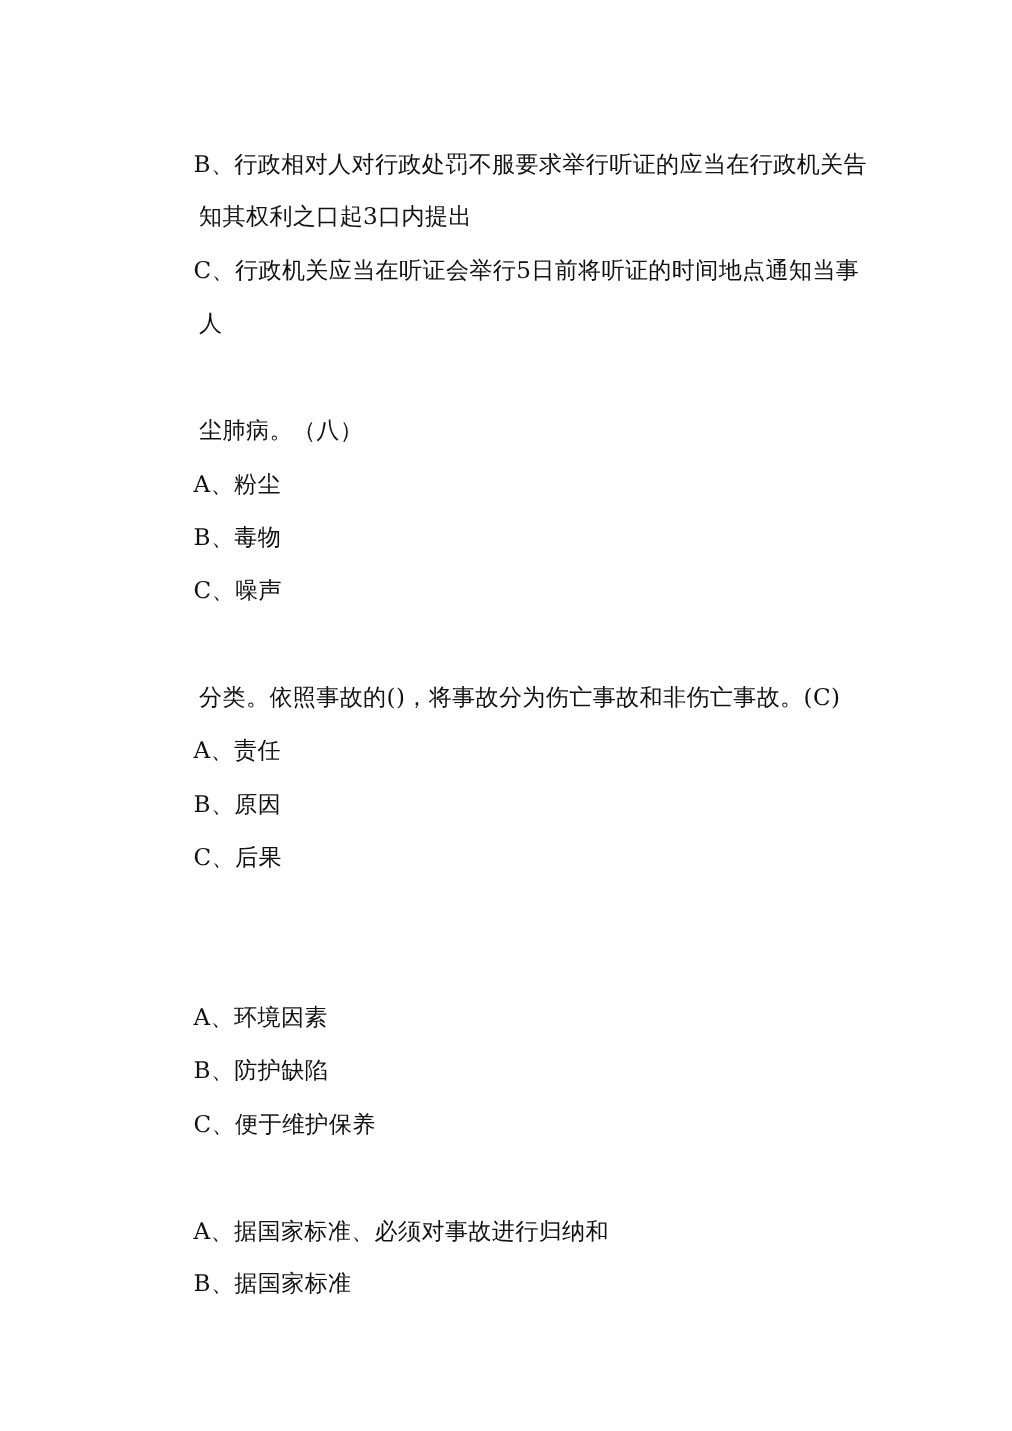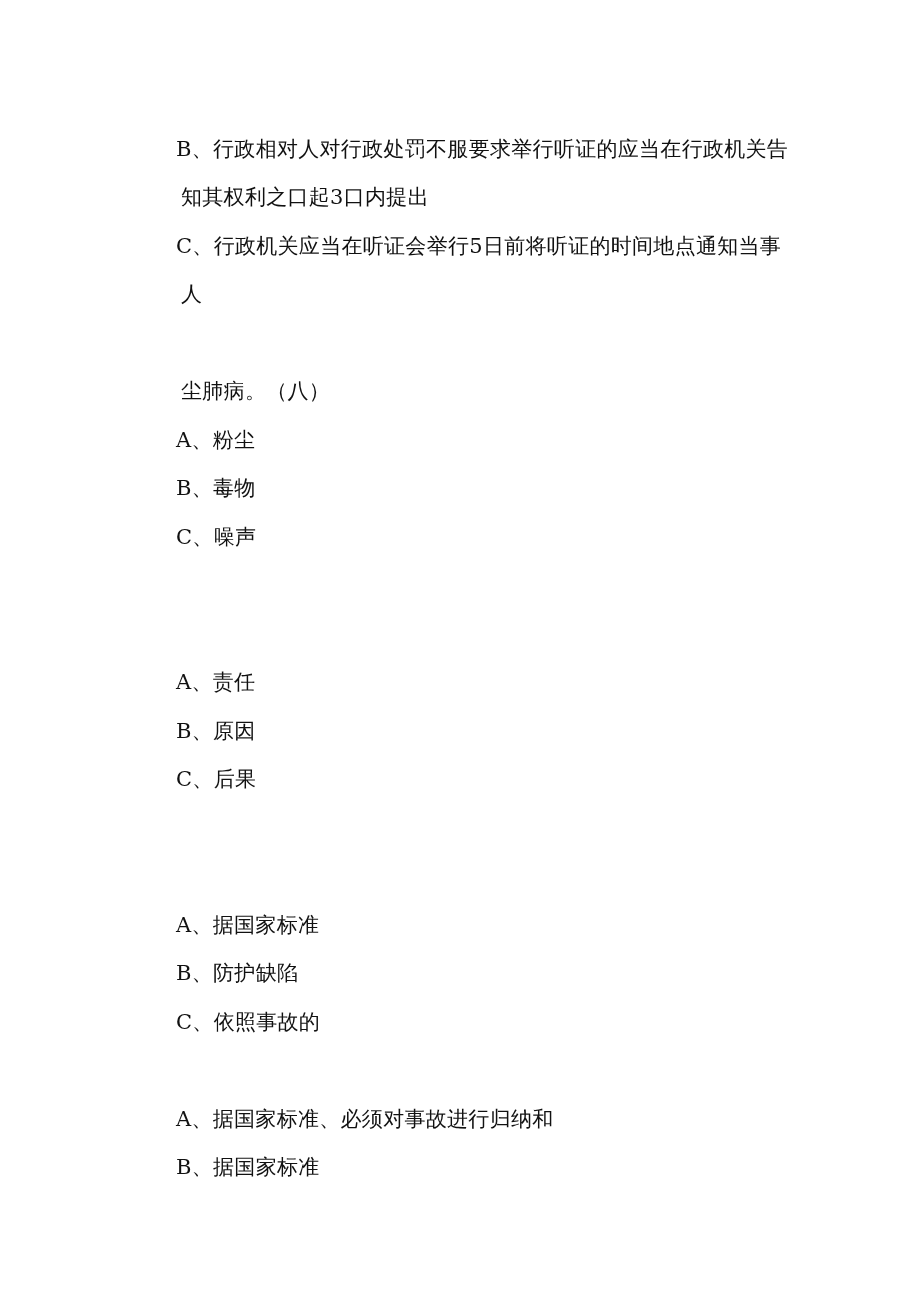--- a/index.html
+++ b/index.html
@@ -39,23 +39,24 @@
   <div class="line indent" style="top:120px">B、行政相对人对行政处罚不服要求举行听证的应当在行政机关告</div>
   <div class="line flush" style="top:168px">知其权利之口起3口内提出</div>
   <div class="line indent" style="top:217px">C、行政机关应当在听证会举行5日前将听证的时间地点通知当事</div>
   <div class="line flush" style="top:265px">人</div>
 
   <div class="line flush" style="top:362px">尘肺病。（八）</div>
   <div class="line indent" style="top:411px">A、粉尘</div>
   <div class="line indent" style="top:459px">B、毒物</div>
   <div class="line indent" style="top:508px">C、噪声</div>
 
+  <div class="line flush" style="top:605px">分类。依照事故的()，将事故分为伤亡事故和非伤亡事故。(C)</div>
   <div class="line indent" style="top:653px">A、责任</div>
   <div class="line indent" style="top:702px">B、原因</div>
   <div class="line indent" style="top:750px">C、后果</div>
 
-  <div class="line indent" style="top:896px">A、据国家标准</div>
+  <div class="line indent" style="top:896px">A、环境因素</div>
   <div class="line indent" style="top:944px">B、防护缺陷</div>
-  <div class="line indent" style="top:993px">C、依照事故的</div>
+  <div class="line indent" style="top:993px">C、便于维护保养</div>
 
   <div class="line indent" style="top:1090px">A、据国家标准、必须对事故进行归纳和</div>
   <div class="line indent" style="top:1138px">B、据国家标准</div>
 </div>
 
 </body></html>

